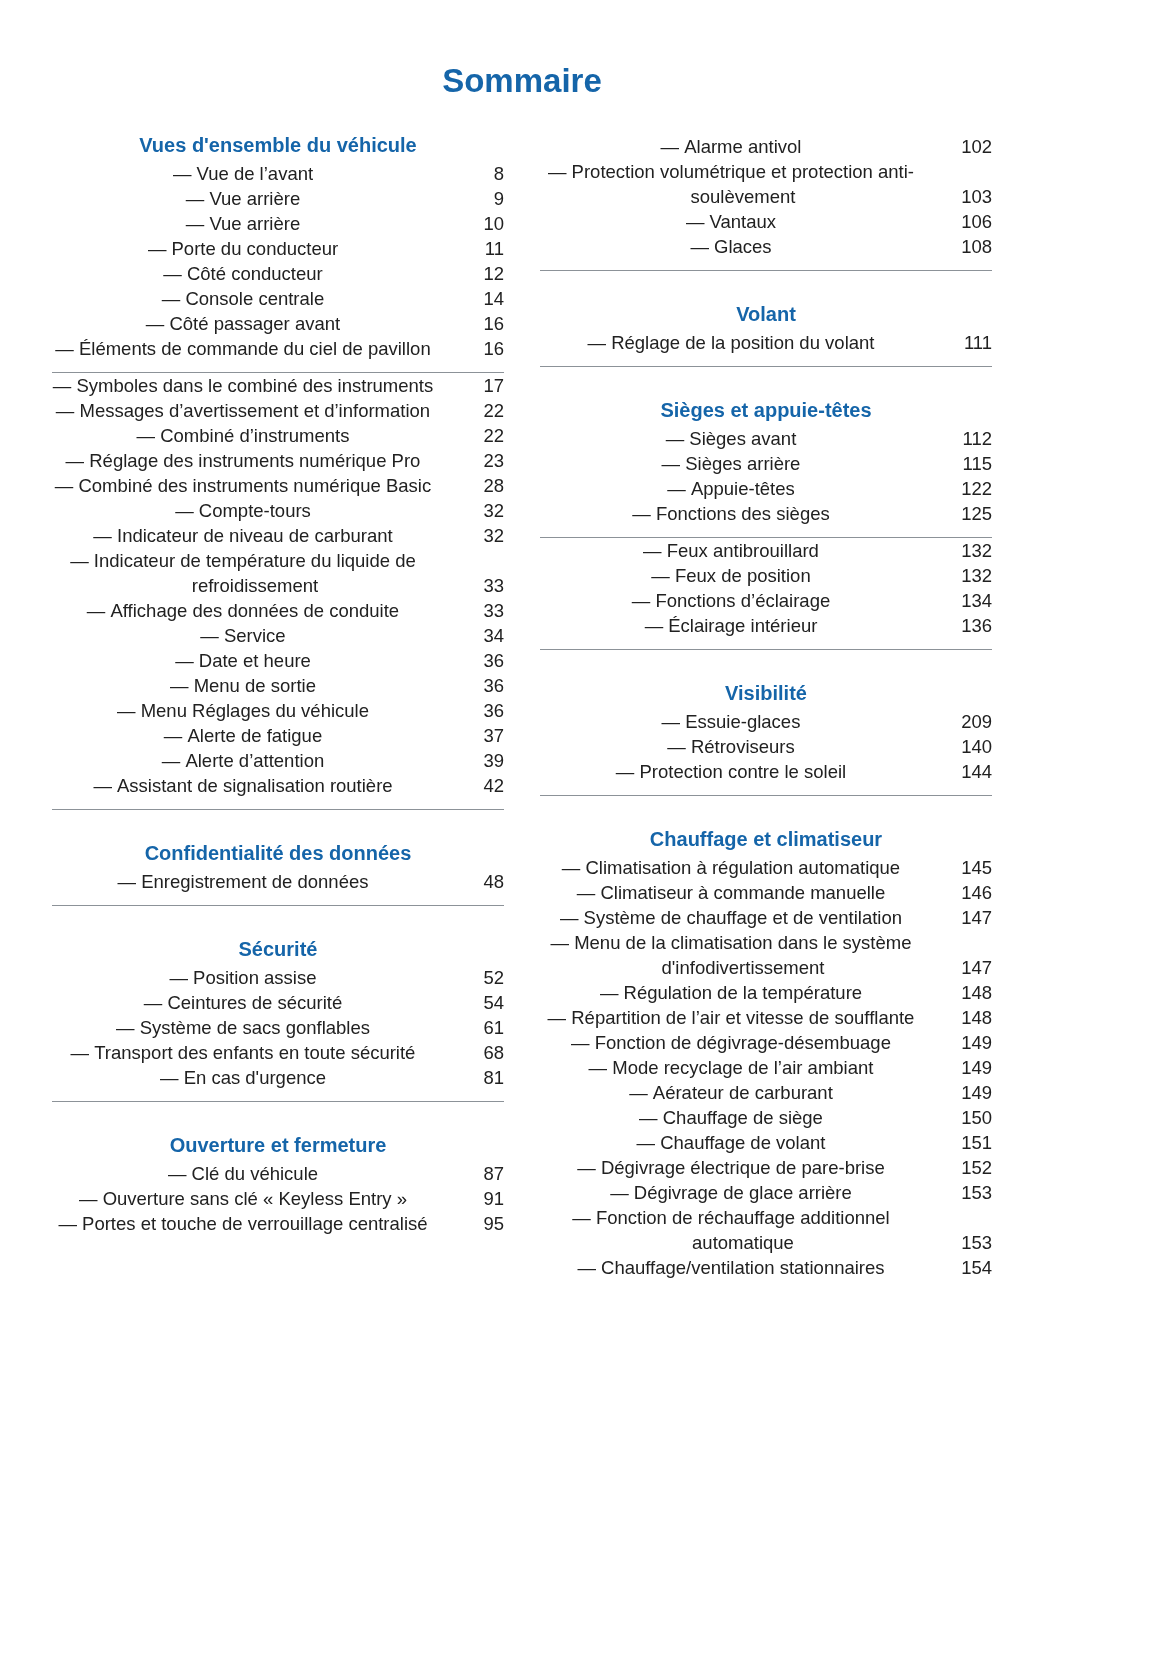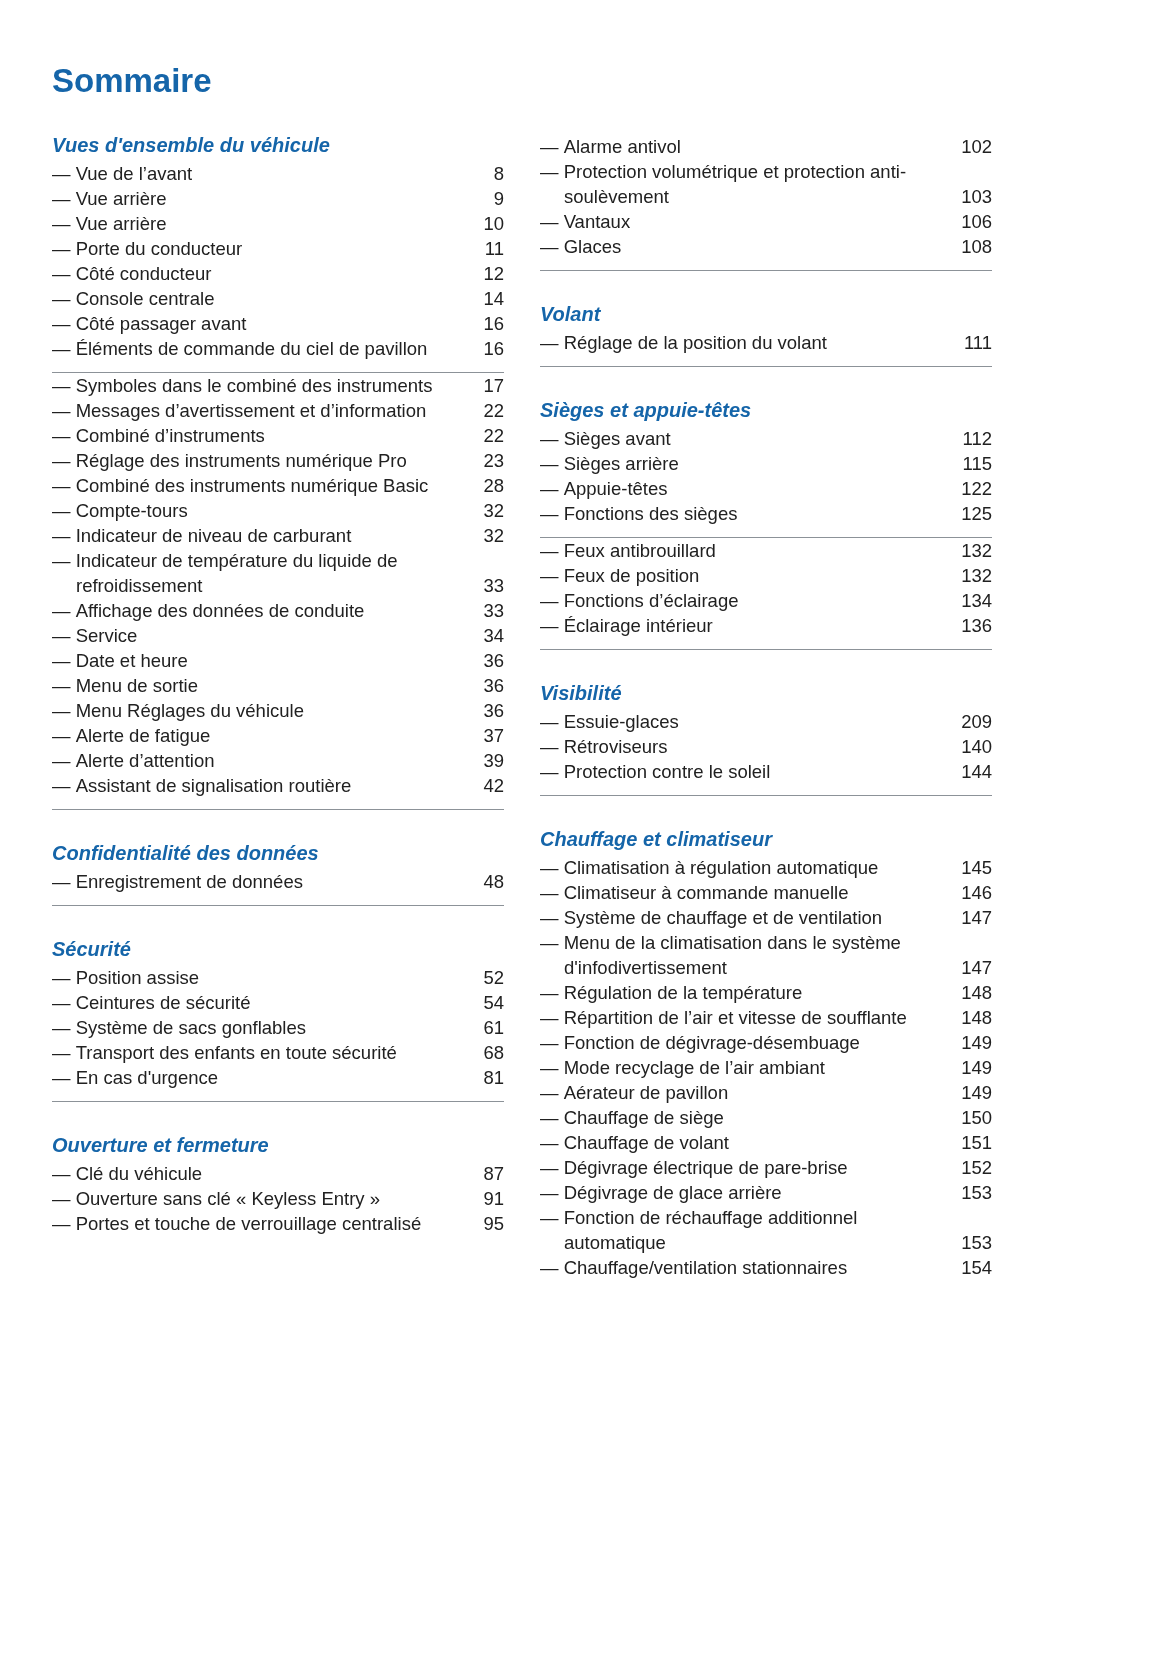--- a/index.html
+++ b/index.html
@@ -5,28 +5,28 @@
   :root{
     --accent:#1565a9;
     --text:#212121;
     --rule:#8c9298;
     --footer-label:#8e98a1;
     --footer-num:#54595e;
   }
   *{ box-sizing:border-box; }
   html,body{ margin:0; padding:0; background:#ffffff; }
   body{ font-family:"Liberation Sans", sans-serif; }
-  .page{ position:relative; width:1165px; height:1341px; background:#ffffff; overflow:hidden; }
+  .page{ position:relative; width:1165px; height:1341px; background:#ffffff; overflow:hidden;text-align:center; }
   .content{ position:absolute; left:52px; top:62px; width:940px; }
   .title{ margin:0 0 34px 0; font-size:33px; font-weight:700; color:var(--accent); }
   .columns{ display:flex; gap:36px; }
   .column{ flex:1 1 0; min-width:0; }
   .toc-section{ padding-bottom:11px; }
   .toc-section.has-rule{ border-bottom:1px solid var(--rule); }
-  .section-heading{ margin:32px 0 4px 0; font-size:20px; font-weight:700; color:var(--accent);font-style:italic; }
+  .section-heading{ margin:32px 0 4px 0; font-size:20px; font-weight:700; color:var(--accent); }
   .toc-section:first-child .section-heading{ margin-top:0; }
   .entry{ position:relative; font-size:18.5px; line-height:25px; color:var(--text); }
   .entry-label{ display:block; padding-left:24px; text-indent:-24px; padding-right:70px; }
   .entry-page{ position:absolute; right:0; bottom:0; }
   .footer{ position:absolute; left:97px; top:1502px; display:flex; align-items:flex-start; font-size:20px; line-height:27px; }
   .footer-num{ color:var(--footer-num); margin-right:16px; }
   .footer-bar{ width:3px; height:150px; background:var(--accent); flex:0 0 auto; }
   .footer-label{ color:var(--footer-label); margin-left:20px; }
 </style>
 </head>
@@ -290,21 +290,21 @@
             </div>
             <div class="entry">
               <span class="entry-label"><span>—</span>&nbsp;<span>Fonction de dégivrage-désembuage</span></span>
               <span class="entry-page">149</span>
             </div>
             <div class="entry">
               <span class="entry-label"><span>—</span>&nbsp;<span>Mode recyclage de l’air ambiant</span></span>
               <span class="entry-page">149</span>
             </div>
             <div class="entry">
-              <span class="entry-label"><span>—</span>&nbsp;<span>Aérateur de pavillon</span></span>
+              <span class="entry-label"><span>—</span>&nbsp;<span>Aérateur de carburant</span></span>
               <span class="entry-page">149</span>
             </div>
             <div class="entry">
               <span class="entry-label"><span>—</span>&nbsp;<span>Chauffage de siège</span></span>
               <span class="entry-page">150</span>
             </div>
             <div class="entry">
               <span class="entry-label"><span>—</span>&nbsp;<span>Chauffage de volant</span></span>
               <span class="entry-page">151</span>
             </div>

